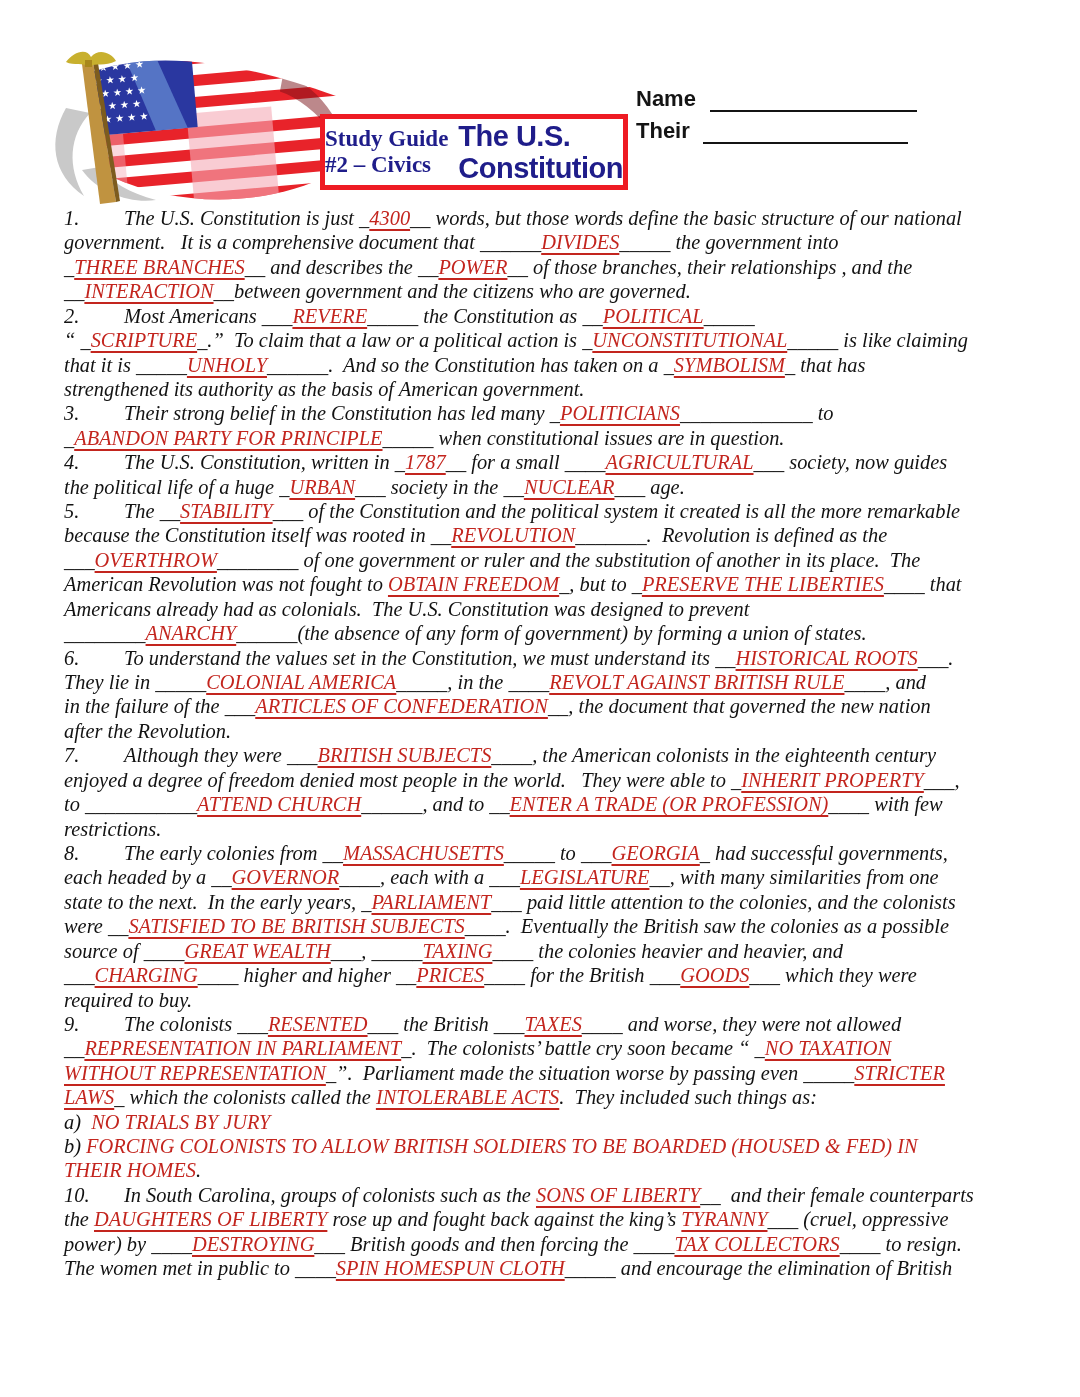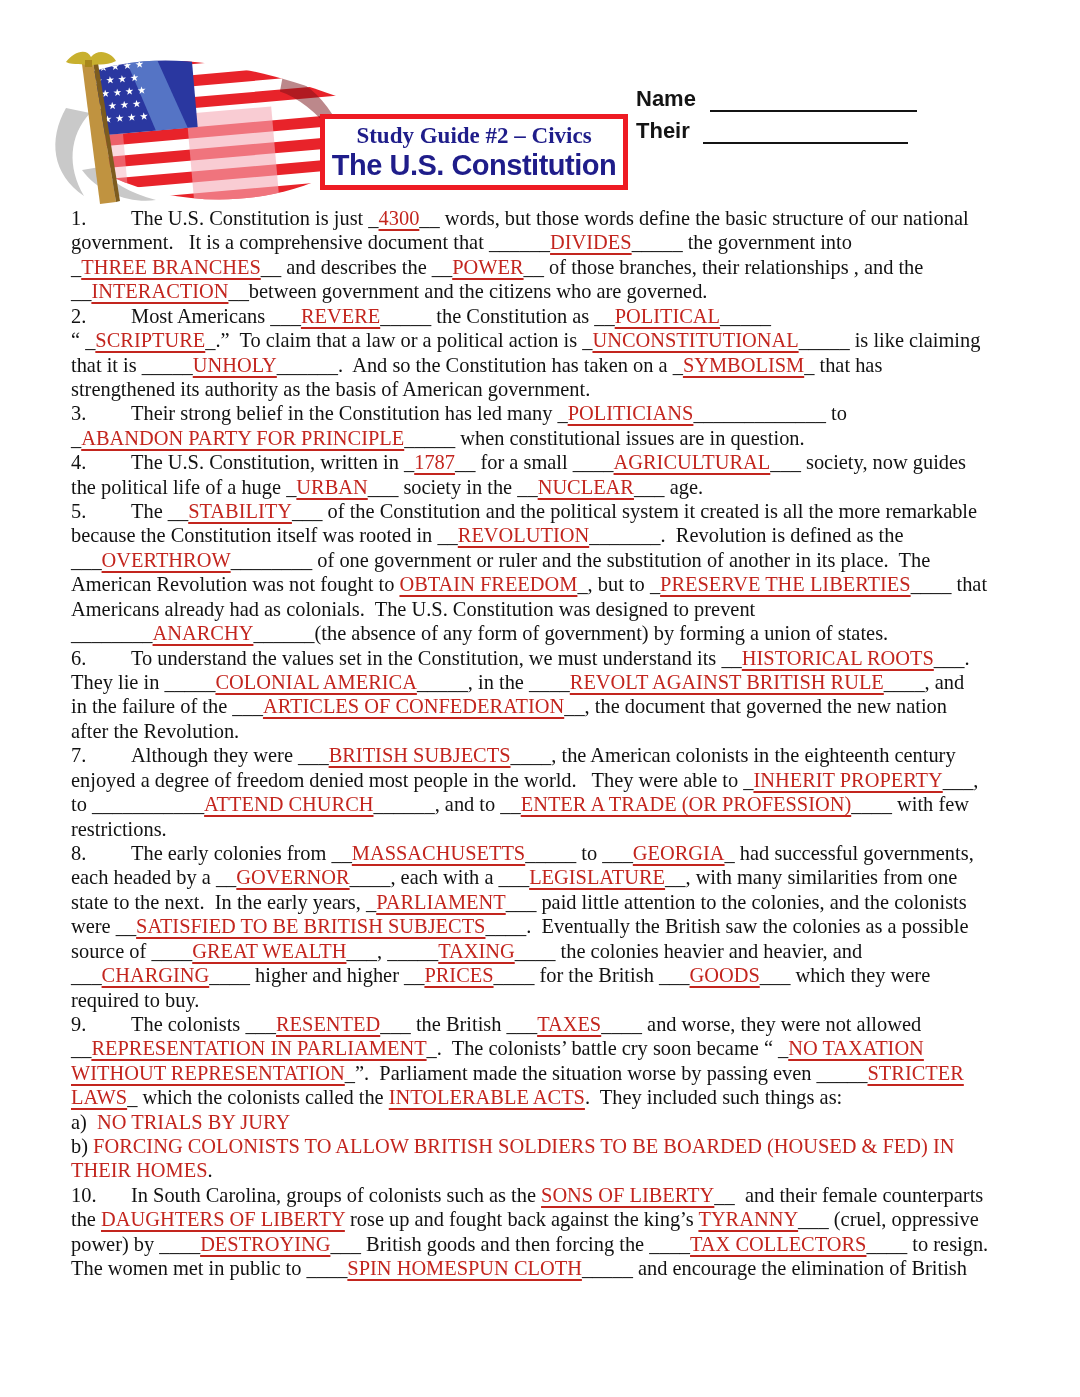--- a/index.html
+++ b/index.html
@@ -5,37 +5,37 @@
   html,body{margin:0;padding:0;}
   body{
     width:1080px;height:1397px;position:relative;background:#ffffff;
     font-family:"Liberation Serif",serif;overflow:hidden;
   }
   
   .flag-wrap{position:absolute;left:38px;top:50px;width:306px;height:158px;z-index:2;}
   .badge{
     position:absolute;left:320px;top:114px;width:298px;height:66px;
     border:5px solid var(--border-red,#ee1b23);background:#ffffff;z-index:3;
-    display:flex;flex-direction:column;align-items:center;justify-content:center;
+    display:flex;flex-direction:row;align-items:center;justify-content:center;
   }
   .badge-l1{font-family:"Liberation Serif",serif;font-weight:bold;font-size:23px;
     color:var(--title-blue,#1f1d8a);line-height:26px;}
   .badge-l2{font-family:"Liberation Sans",sans-serif;font-weight:bold;font-size:29px;
     color:var(--title-blue,#1f1d8a);line-height:32px;letter-spacing:-0.5px;}
   .fields{position:absolute;left:636px;top:82px;z-index:3;
     font-family:"Liberation Sans",sans-serif;font-weight:bold;font-size:22px;color:#141414;}
   .field-row{display:flex;align-items:flex-end;height:30px;margin-bottom:2px;}
   .field-label{display:inline-block;text-align:right;}
   .blank-line{display:inline-block;border-bottom:2.5px solid #141414;height:24px;}
   .name-line{width:207px;margin-left:14px;}
   .period-line{width:205px;margin-left:13px;}
   
   .doc{
-    position:absolute;left:71px;top:206px;z-index:1;
-    font-size:20.4px;line-height:24.42px;color:#121212;white-space:pre;
+    position:absolute;left:64px;top:206px;z-index:1;
+    font-size:20.4px;line-height:24.42px;color:#121212;white-space:pre;font-style:italic;
   }
   .doc-line{white-space:pre;}
   .run-n{color:#121212;}
   .run-a{
     color:var(--answer-red,#c3251e);
     text-decoration:underline;
     text-decoration-color:var(--answer-red,#c3251e);
     text-decoration-thickness:2px;
     text-underline-offset:4px;
   }

